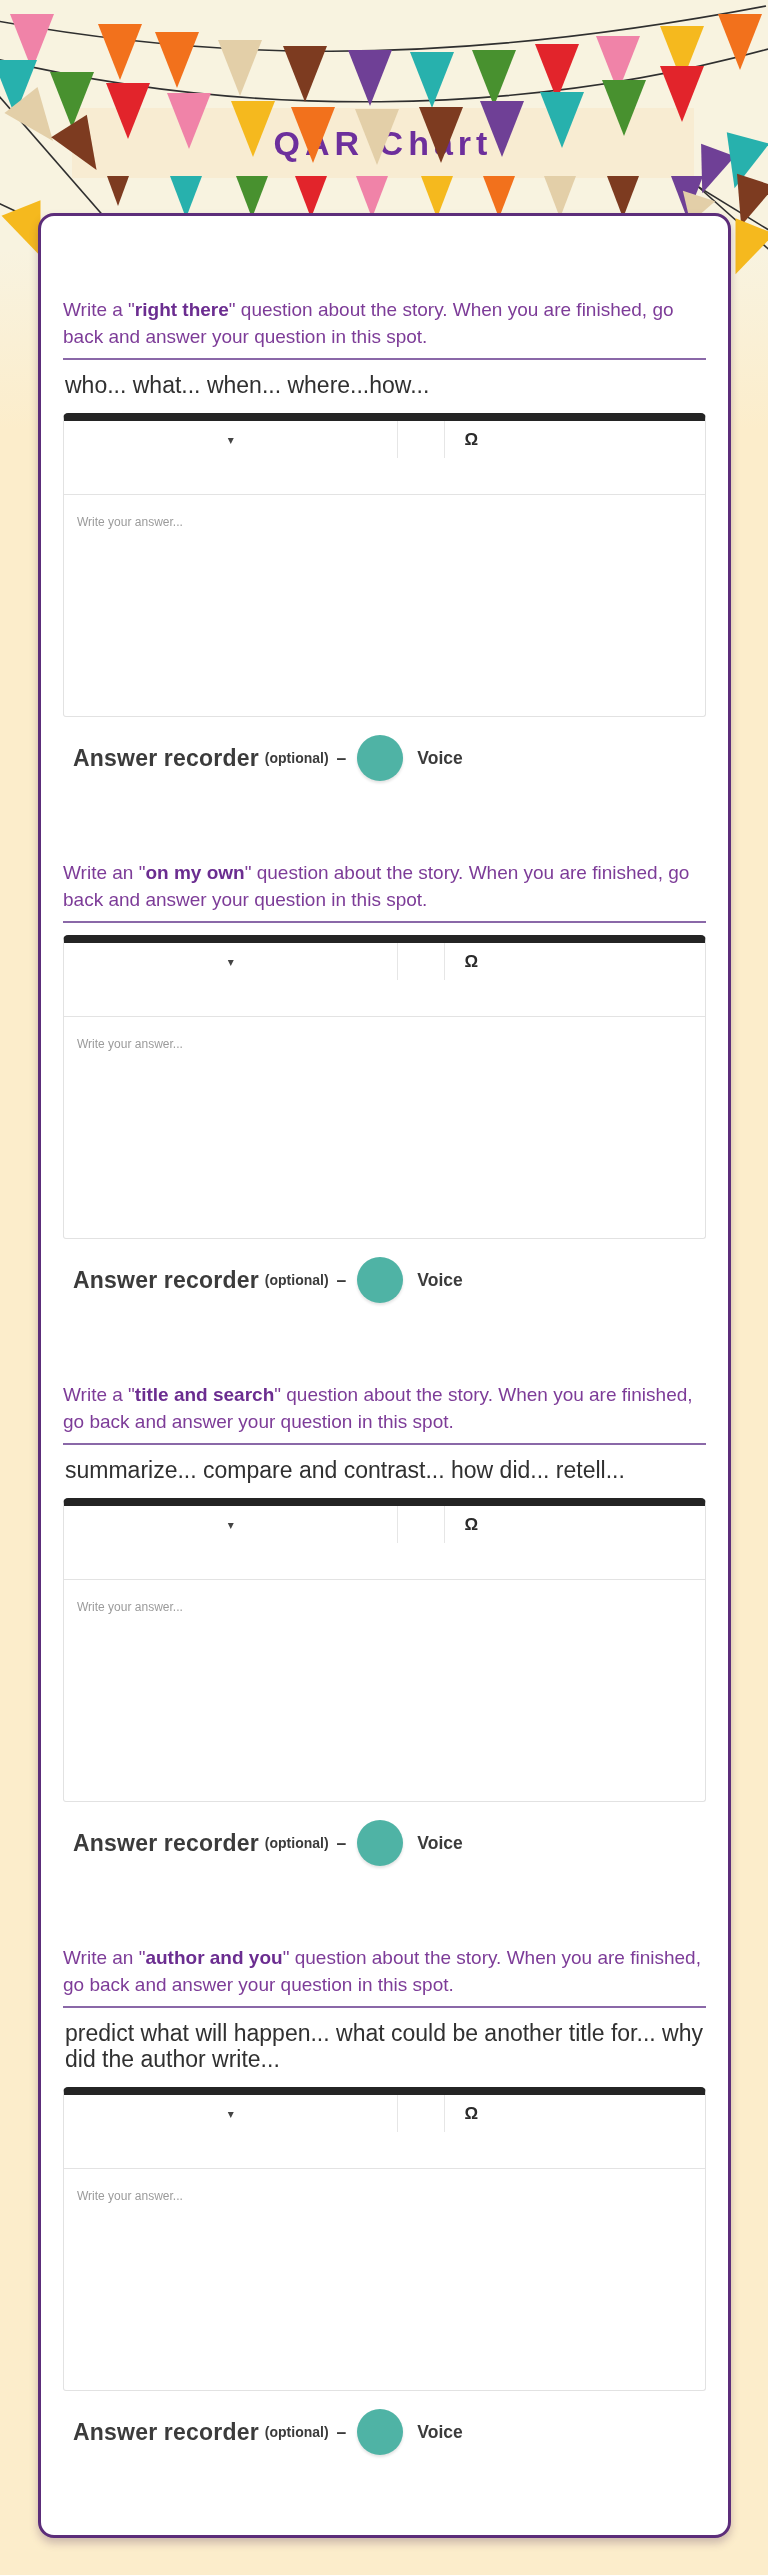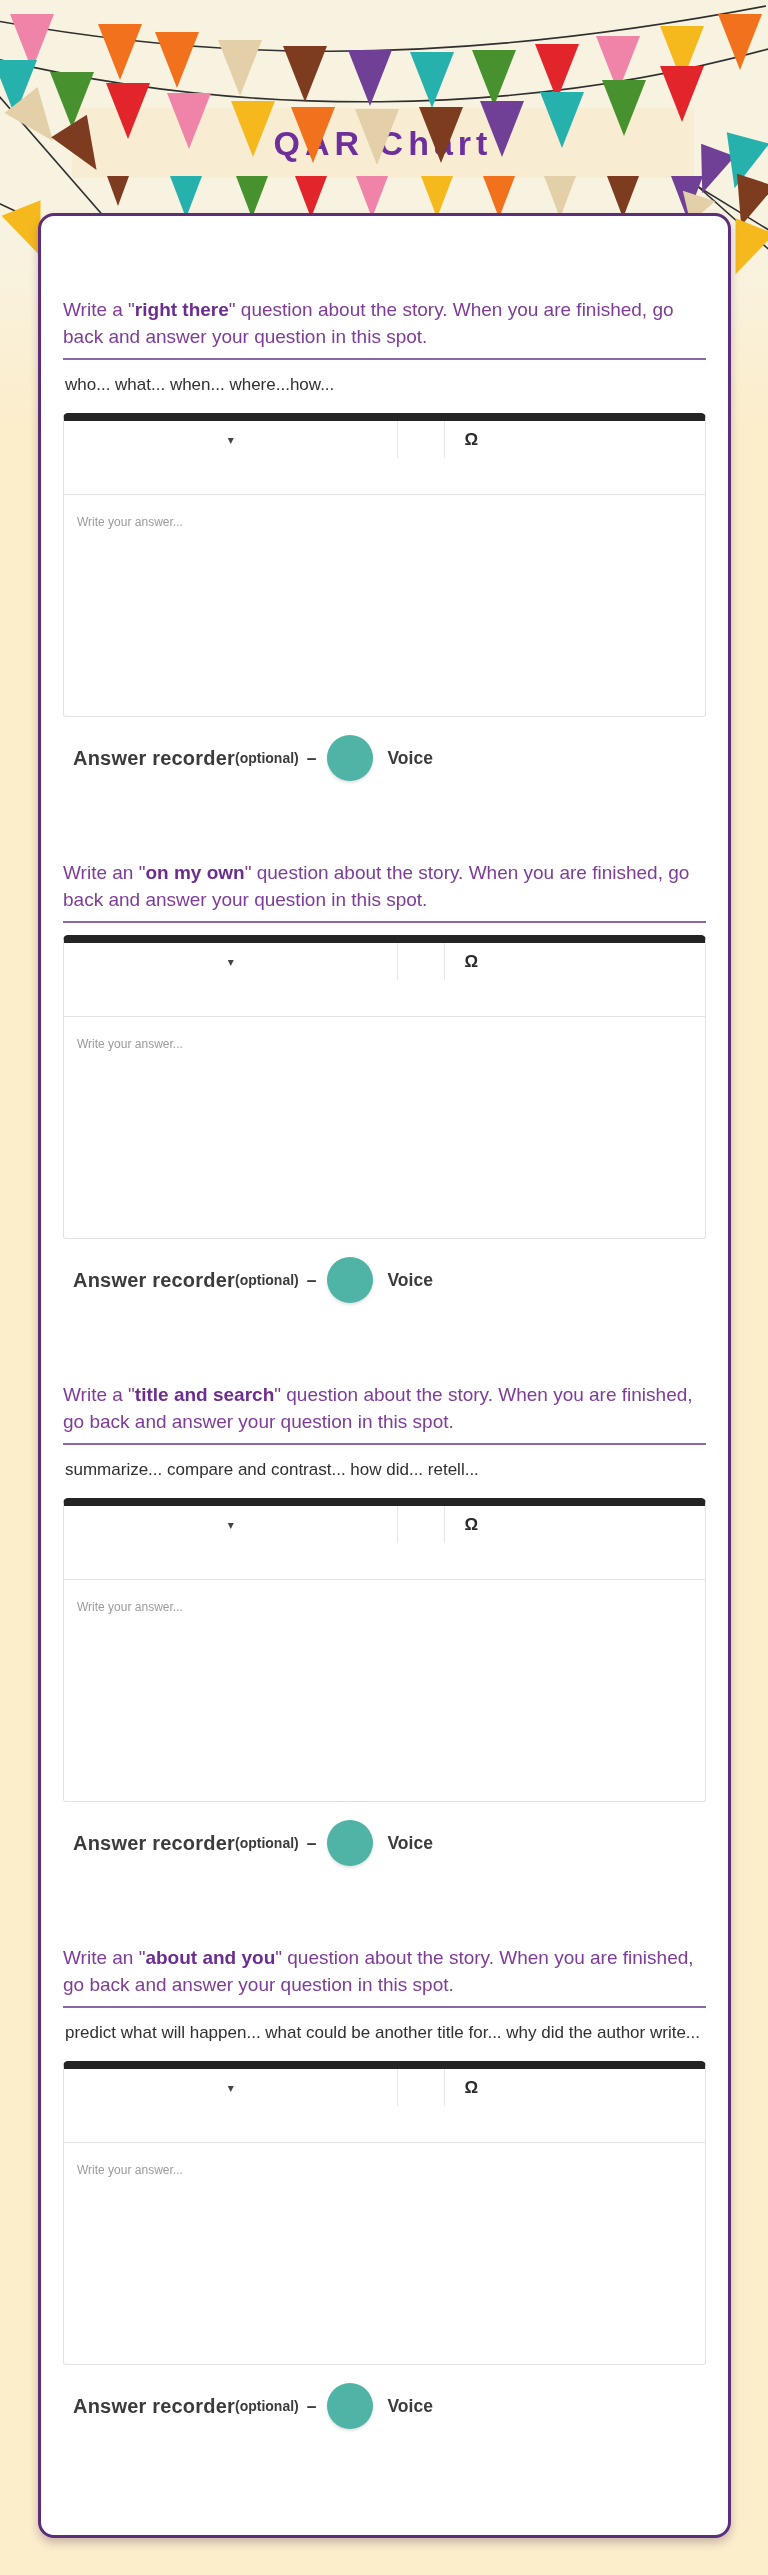--- a/index.html
+++ b/index.html
@@ -20,21 +20,21 @@
   .card{
     position:absolute;left:38px;top:213px;width:693px;height:2325px;z-index:4;
     background:#ffffff;border:3px solid #5c2d7a;border-radius:16px;
     box-sizing:border-box;padding:80px 22px 20px 22px;
     box-shadow:0 5px 8px rgba(80,45,90,0.28);
   }
   .qsec{margin-bottom:78px;}
   .instr{margin:0;font-size:19px;line-height:27px;color:#7d3c98;}
   .instr b{color:#6b2d90;}
   .instr-rule{border:none;border-top:2px solid #8a68a8;margin:8px 0 12px 0;}
-  .prompt{margin:0 0 15px 2px;font-size:17px;line-height:26px;color:#303030;font-weight:500;}
+  .prompt{margin:0 0 15px 2px;font-size:23px;line-height:26px;color:#303030;font-weight:500;}
   .editor{
     border:1px solid #e2e2e2;border-top:8px solid #242424;
     border-radius:5px 5px 3px 3px;background:#fff;
   }
   .toolbar{height:37px;display:flex;align-items:stretch;}
   .tb-dd{
     width:52%;border:none;background:transparent;cursor:pointer;
     display:flex;align-items:center;justify-content:center;
     font-size:12px;color:#444;padding:0;
   }
@@ -44,22 +44,22 @@
     border:none;background:transparent;cursor:pointer;width:52px;
     font-size:17px;font-weight:bold;color:#2b2b2b;
     display:flex;align-items:center;justify-content:center;padding:0;
   }
   .tb-spacer{height:36px;border-bottom:1px solid #e3e3e3;}
   .answer{
     height:221px;box-sizing:border-box;padding:17px 13px;cursor:text;
   }
   .ph{color:#9b9b9b;font-size:12px;}
   .recorder{margin-top:18px;height:46px;display:flex;align-items:center;padding-left:10px;}
-  .rec-label{font-size:20px;font-weight:bold;color:#3b3b3b;letter-spacing:0.2px;}
-  .rec-opt{font-size:14px;font-weight:bold;color:#3b3b3b;}
+  .rec-label{font-size:23px;font-weight:bold;color:#3b3b3b;letter-spacing:0.2px;}
+  .rec-opt{font-size:14px;font-weight:bold;color:#3b3b3b;margin-left:6px;}
   .rec-dash{font-size:17.5px;font-weight:bold;color:#3b3b3b;margin:0 9px 0 8px;}
   .rec-btn{
     width:46px;height:46px;border-radius:50%;border:none;cursor:pointer;
     margin-left:2px;box-shadow:0 2px 3px rgba(0,0,0,0.12);
   }
   .rec-voice{font-size:17.5px;font-weight:bold;color:#3b3b3b;margin-left:14px;text-align:right;}
 </style>
 </head>
 <body>
 
@@ -199,21 +199,21 @@
     <div class="recorder">
       <span class="rec-label">Answer recorder</span>
       <span class="rec-opt">(optional)</span>
       <span class="rec-dash">–</span>
       <button class="rec-btn" style="background: rgb(79, 179, 165);"></button>
       <span class="rec-voice">Voice</span>
     </div>
   </section>
 
   <section class="qsec">
-    <p class="instr"><span class="i-pre">Write an "</span><b class="i-bold">about and you</b><span class="i-suf">" question about the story. When you are finished, go back and answer your question in this spot.</span></p>
+    <p class="instr"><span class="i-pre">Write an "</span><b class="i-bold">author and you</b><span class="i-suf">" question about the story. When you are finished, go back and answer your question in this spot.</span></p>
     <hr class="instr-rule">
     <p class="prompt">predict what will happen... what could be another title for... why did the author write...</p>
     <div class="editor">
       <div class="toolbar">
         <button class="tb-dd">
             <span class="caret">▾</span>
           </button>
         <span class="tb-sep"></span>
         <span class="tb-empty"></span>
         <span class="tb-sep"></span>

